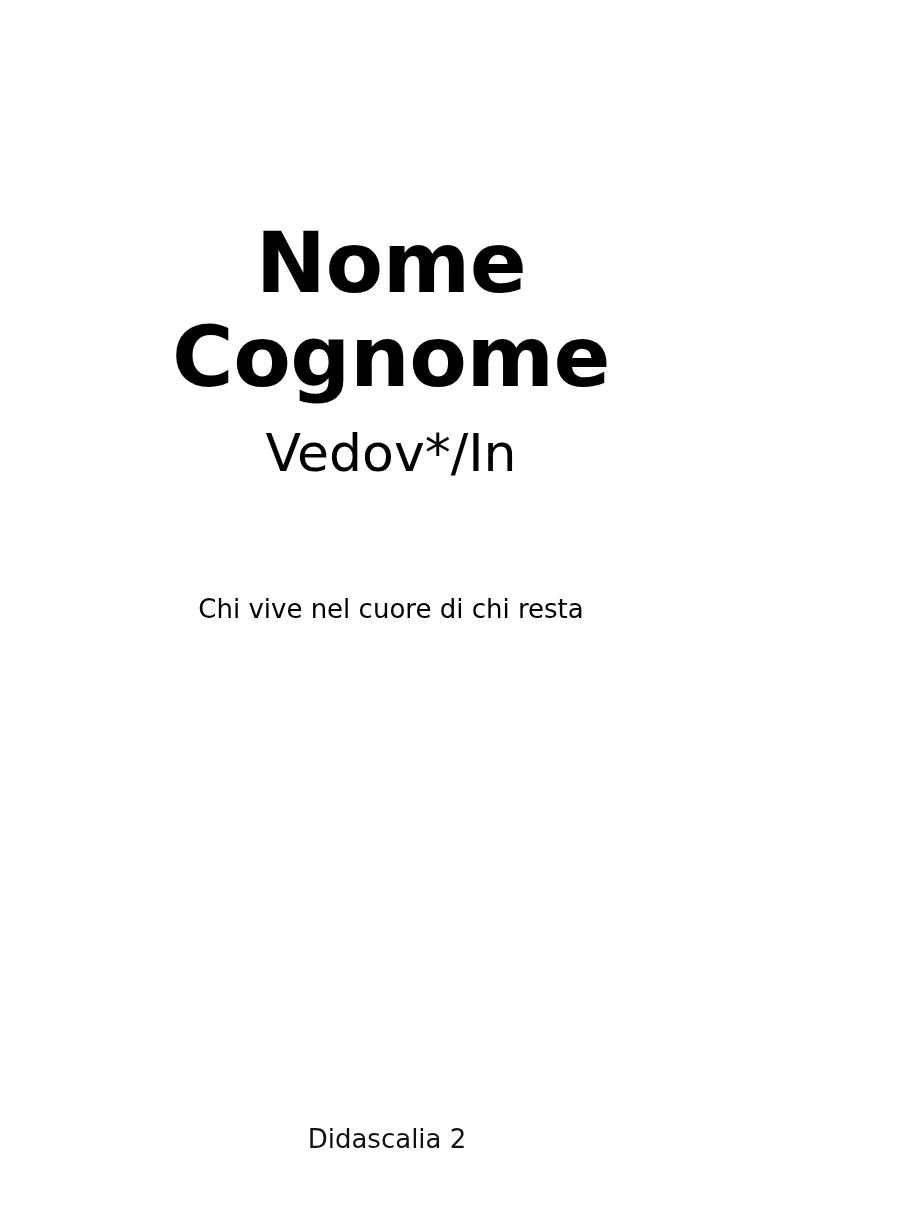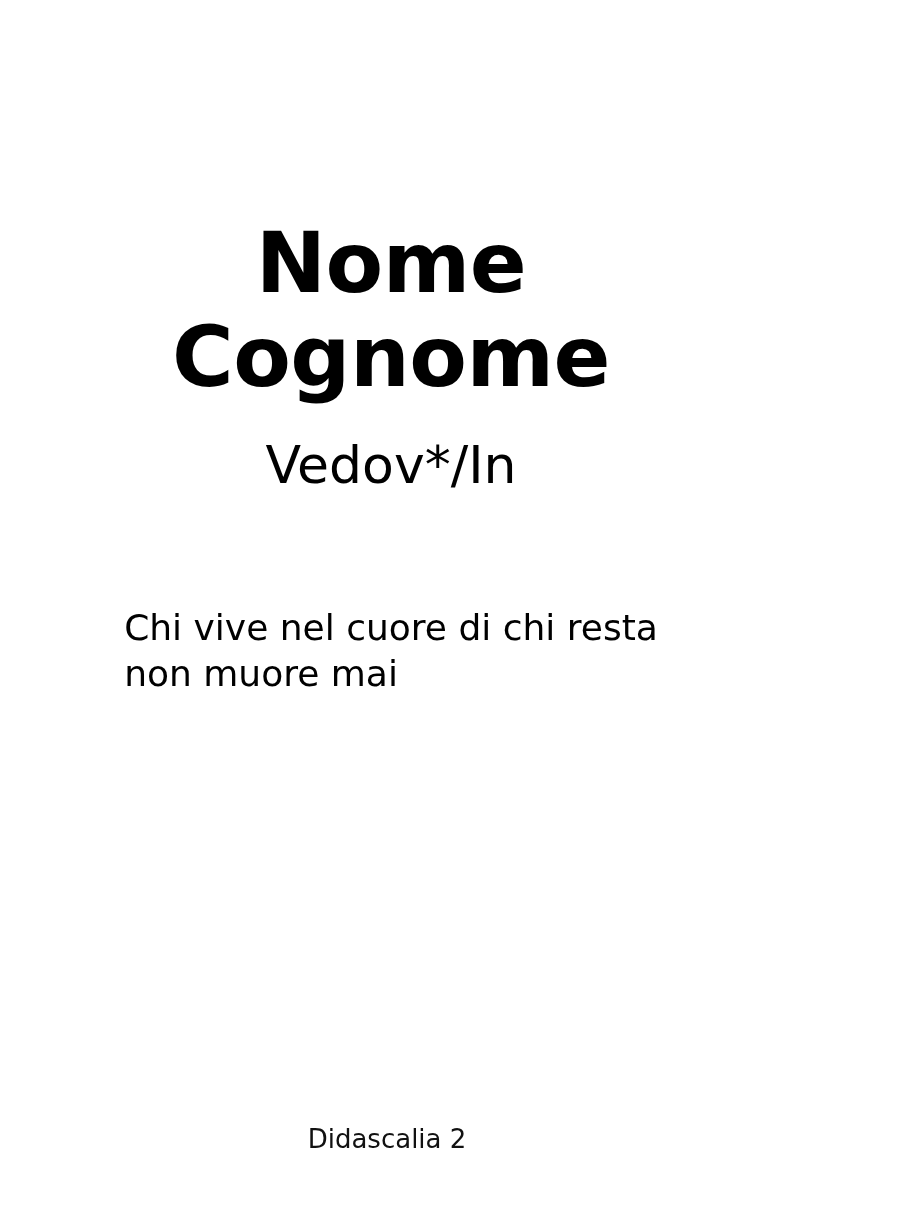--- a/index.html
+++ b/index.html
@@ -32,46 +32,46 @@
     font-size: 84px;
     font-weight: 700;
     letter-spacing: -0.5px;
     color: #000000;
     display: block;
   }
   .name-line.second {
     margin-top: 12px;
   }
   .status-line {
-    margin-top: 36px;
+    margin-top: 24px;
     font-size: 52px;
     font-weight: 400;
     letter-spacing: 0px;
     color: #000000;
     text-align: center;
   }
   .dates-line {
     margin-top: 74px;
     font-size: 48px;
     font-weight: 700;
     letter-spacing: 0px;
     color: #000000;
     text-align: center;
     white-space: nowrap;
   }
   .dates-sep {
     padding: 0 10px;
   }
   .epitaph {
     margin-top: 110px;
-    font-size: 36px;
+    font-size: 26px;
     font-weight: 400;
     line-height: 1.30;
     color: #000000;
-    text-align: left;
+    text-align: right;
   }
   .epitaph span {
     display: block;
   }
   .footer-caption {
     position: absolute;
     left: 0;
     right: 8px;
     top: 1124px;
     text-align: center;
@@ -88,18 +88,17 @@
   <div class="name-block">
     <span class="name-line">Nome</span>
     <span class="name-line second">Cognome</span>
   </div>
 
   <div class="status-line">Vedov*/In</div>
 
 
   <div class="epitaph">
     <span>Chi vive nel cuore di chi resta</span>
-    <span>non muore mai</span>
   </div>
 
   <div class="footer-caption">Didascalia 2</div>
 
 </div>
 
 </body></html>

